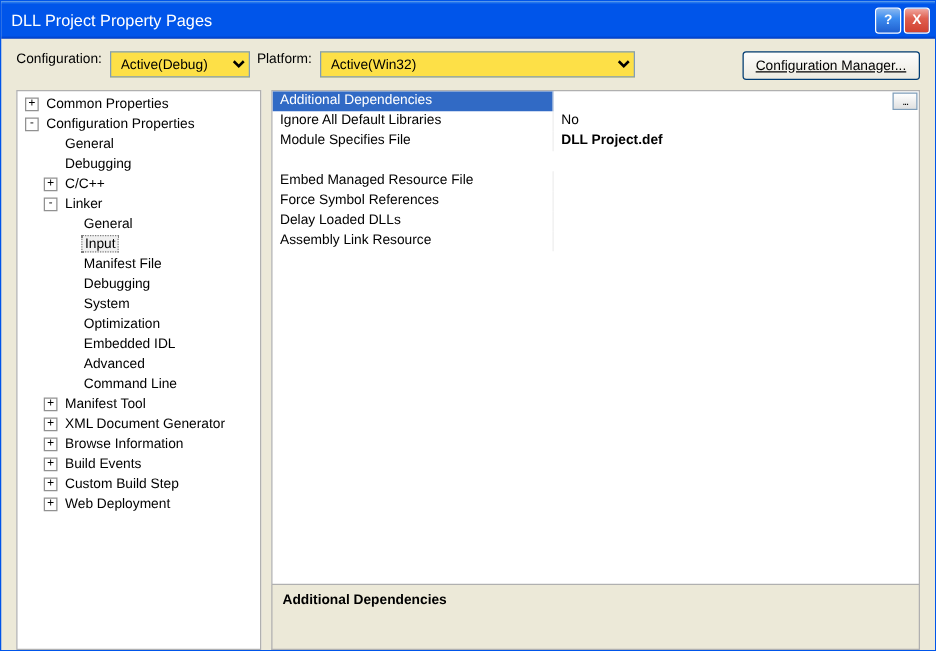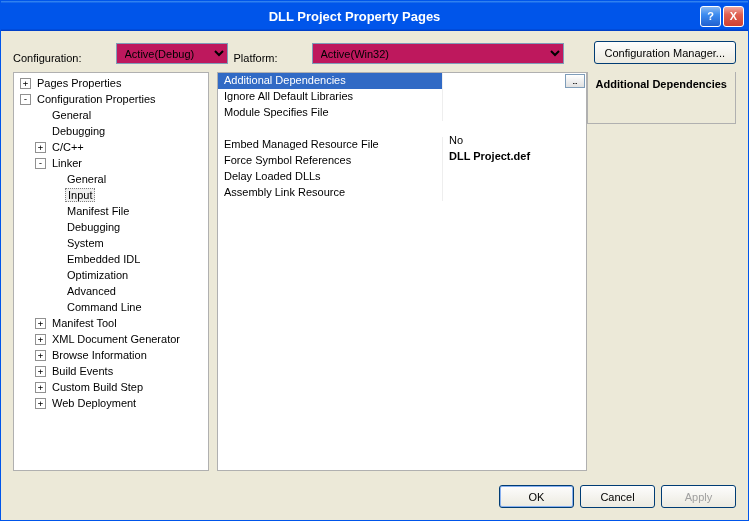--- a/index.html
+++ b/index.html
@@ -1,49 +1,49 @@
 <!DOCTYPE html>
 <html><head>
 <meta charset="utf-8">
 <style>
 * { box-sizing: border-box; margin: 0; padding: 0; font-family: Tahoma, sans-serif; font-size: 11px; }
 body { background: #ece9d8; width: 749px; height: 521px; overflow: hidden; }
 
 .window { width: 749px; height: 521px; display: flex; flex-direction: column; border: 1px solid #0055ea; background: #ece9d8; }
 
 .titlebar { height: 30px; background: linear-gradient(to bottom, #3c8cf0 0%, #0055ea 8%, #0055ea 92%, #003ac0 100%); display: flex; align-items: center; padding: 0 4px 0 8px; color: #fff; }
-.titlebar .title { font-size: 13px; font-weight: bold; flex: 1; text-align: center; }
+.titlebar .title { font-size: 13px; font-weight: normal; flex: 1; }
 .titlebar .btns { display: flex; gap: 2px; }
 .titlebar .btn { width: 21px; height: 21px; background: linear-gradient(to bottom, #f0a8a0, #e06050 40%, #d04030); border: 1px solid #fff; border-radius: 3px; display: flex; align-items: center; justify-content: center; color: #fff; font-weight: bold; font-size: 12px; cursor: pointer; }
 .titlebar .btn.help { background: linear-gradient(to bottom, #8ab8f0, #3c8cf0 40%, #2060d0); }
 
-.config-row { display: flex; align-items: flex-end; padding: 10px 12px 8px 12px; gap: 6px; }
+.config-row { display: flex; align-items: flex-start; padding: 10px 12px 8px 12px; gap: 6px; }
 .config-row label { color: #000; }
-.config-row select { height: 21px; border: 1px solid #7f9db9; background: #be185d; padding: 0 4px; margin-left: 28px; }
+.config-row select { height: 21px; border: 1px solid #7f9db9; background: #fde047; padding: 0 4px; }
 .config-row select.config { width: 112px; }
 .config-row select.platform { width: 252px; }
-.config-row .cfg-mgr { height: 23px; padding: 0 10px; border: 1px solid #003c74; background: linear-gradient(to bottom, #fdfdfd, #eceae0); border-radius: 3px; cursor: pointer; margin-left: auto; }
+.config-row .cfg-mgr { height: 23px; padding: 0 10px; border: 1px solid #003c74; background: linear-gradient(to bottom, #fdfdfd, #eceae0); border-radius: 3px; cursor: pointer; margin-left: auto; text-decoration: underline; }
 
 .main { flex: 1; display: flex; padding: 0 12px 0 12px; gap: 8px; min-height: 0; }
 
 .tree-panel { width: 196px; border: 1px solid #b0b0b0; background: #fff; overflow: auto; padding: 2px; }
 .tree ul { list-style: none; padding-left: 0; }
 .tree li { white-space: nowrap; }
 .tree .row { display: flex; align-items: center; height: 16px; cursor: pointer; }
 .tree .toggle { width: 11px; height: 11px; border: 1px solid #919191; background: #fff; display: inline-flex; align-items: center; justify-content: center; font-size: 9px; line-height: 1; margin-right: 4px; color: #000; cursor: pointer; font-family: monospace; }
 .tree .indent { display: inline-block; }
 .tree .label { padding: 0 2px; }
 .tree .label.sel { border: 1px dotted #808080; background: #f0f0f0; }
 
-.right { flex: 1; display: flex; min-width: 0; }
+.right { flex: 1; display: flex; flex-direction: column; min-width: 0; }
 .grid-panel { flex: 1; border: 1px solid #b0b0b0; background: #fff; display: flex; flex-direction: column; min-height: 0; }
 .grid-rows { flex: 1; overflow: auto; }
 .prop-row { display: flex; height: 16px; align-items: stretch; }
 .prop-row .name { width: 225px; padding: 1px 6px; border-right: 1px solid #eee; overflow: hidden; }
-.prop-row .value { flex: 1; padding: 1px 6px; font-weight: normal; margin-top: 44px; }
+.prop-row .value { flex: 1; padding: 1px 6px; font-weight: normal; }
 .prop-row .value.bold { font-weight: bold; }
 .prop-row.selected .name { background: #316ac5; color: #fff; }
 .prop-row .edit-btn { width: 20px; border: 1px solid #7f9db9; background: linear-gradient(to bottom,#fff,#e0e0e0); display: inline-flex; align-items: center; justify-content: center; cursor: pointer; font-size: 9px; letter-spacing: -1px; margin-left: auto; align-self: center; height: 14px; margin-right: 1px;}
 
 .desc-panel { border: 1px solid #b0b0b0; border-top: none; background: #ece9d8; padding: 6px 8px; height: 52px; background: #ece9d8; }
 .desc-panel .desc-title { font-weight: bold; margin-bottom: 2px; }
 .desc-panel .desc-text { color: #000; }
 
 .button-row { display: flex; justify-content: flex-end; gap: 6px; padding: 14px 12px 12px 12px; }
 .button-row button { width: 75px; height: 23px; border: 1px solid #003c74; background: linear-gradient(to bottom, #fdfdfd, #eceae0); border-radius: 3px; cursor: pointer; }
@@ -79,21 +79,21 @@
   </div>
 
   <div class="main">
     <div class="tree-panel">
       <div class="tree">
         <ul>
           <li>
               <div class="row">
                 <span class="indent" style="width:4px"></span>
                 <span class="toggle">+</span>
-                <span class="label">Pages Properties</span>
+                <span class="label">Common Properties</span>
               </div>
             </li>
           <li>
               <div class="row">
                 <span class="indent" style="width:4px"></span>
                 <span class="toggle">-</span>
                 <span class="label">Configuration Properties</span>
               </div>
             <ul>
               <li>
@@ -148,27 +148,27 @@
                     </li>
                   <li>
                       <div class="row">
                         <span class="indent" style="width:49px"></span>
                         <span class="label">System</span>
                       </div>
                     </li>
                   <li>
                       <div class="row">
                         <span class="indent" style="width:49px"></span>
+                        <span class="label">Optimization</span>
+                      </div>
+                    </li>
+                  <li>
+                      <div class="row">
+                        <span class="indent" style="width:49px"></span>
                         <span class="label">Embedded IDL</span>
-                      </div>
-                    </li>
-                  <li>
-                      <div class="row">
-                        <span class="indent" style="width:49px"></span>
-                        <span class="label">Optimization</span>
                       </div>
                     </li>
                   <li>
                       <div class="row">
                         <span class="indent" style="width:49px"></span>
                         <span class="label">Advanced</span>
                       </div>
                     </li>
                   <li>
                       <div class="row">
@@ -262,18 +262,13 @@
             <div class="value"></div>
           </div>
         </div>
       </div>
       <div class="desc-panel">
         <div class="desc-title">Additional Dependencies</div>
       </div>
     </div>
   </div>
 
-  <div class="button-row">
-    <button class="default">OK</button>
-    <button>Cancel</button>
-    <button disabled="">Apply</button>
-  </div>
 </div>
 
 </body></html>

